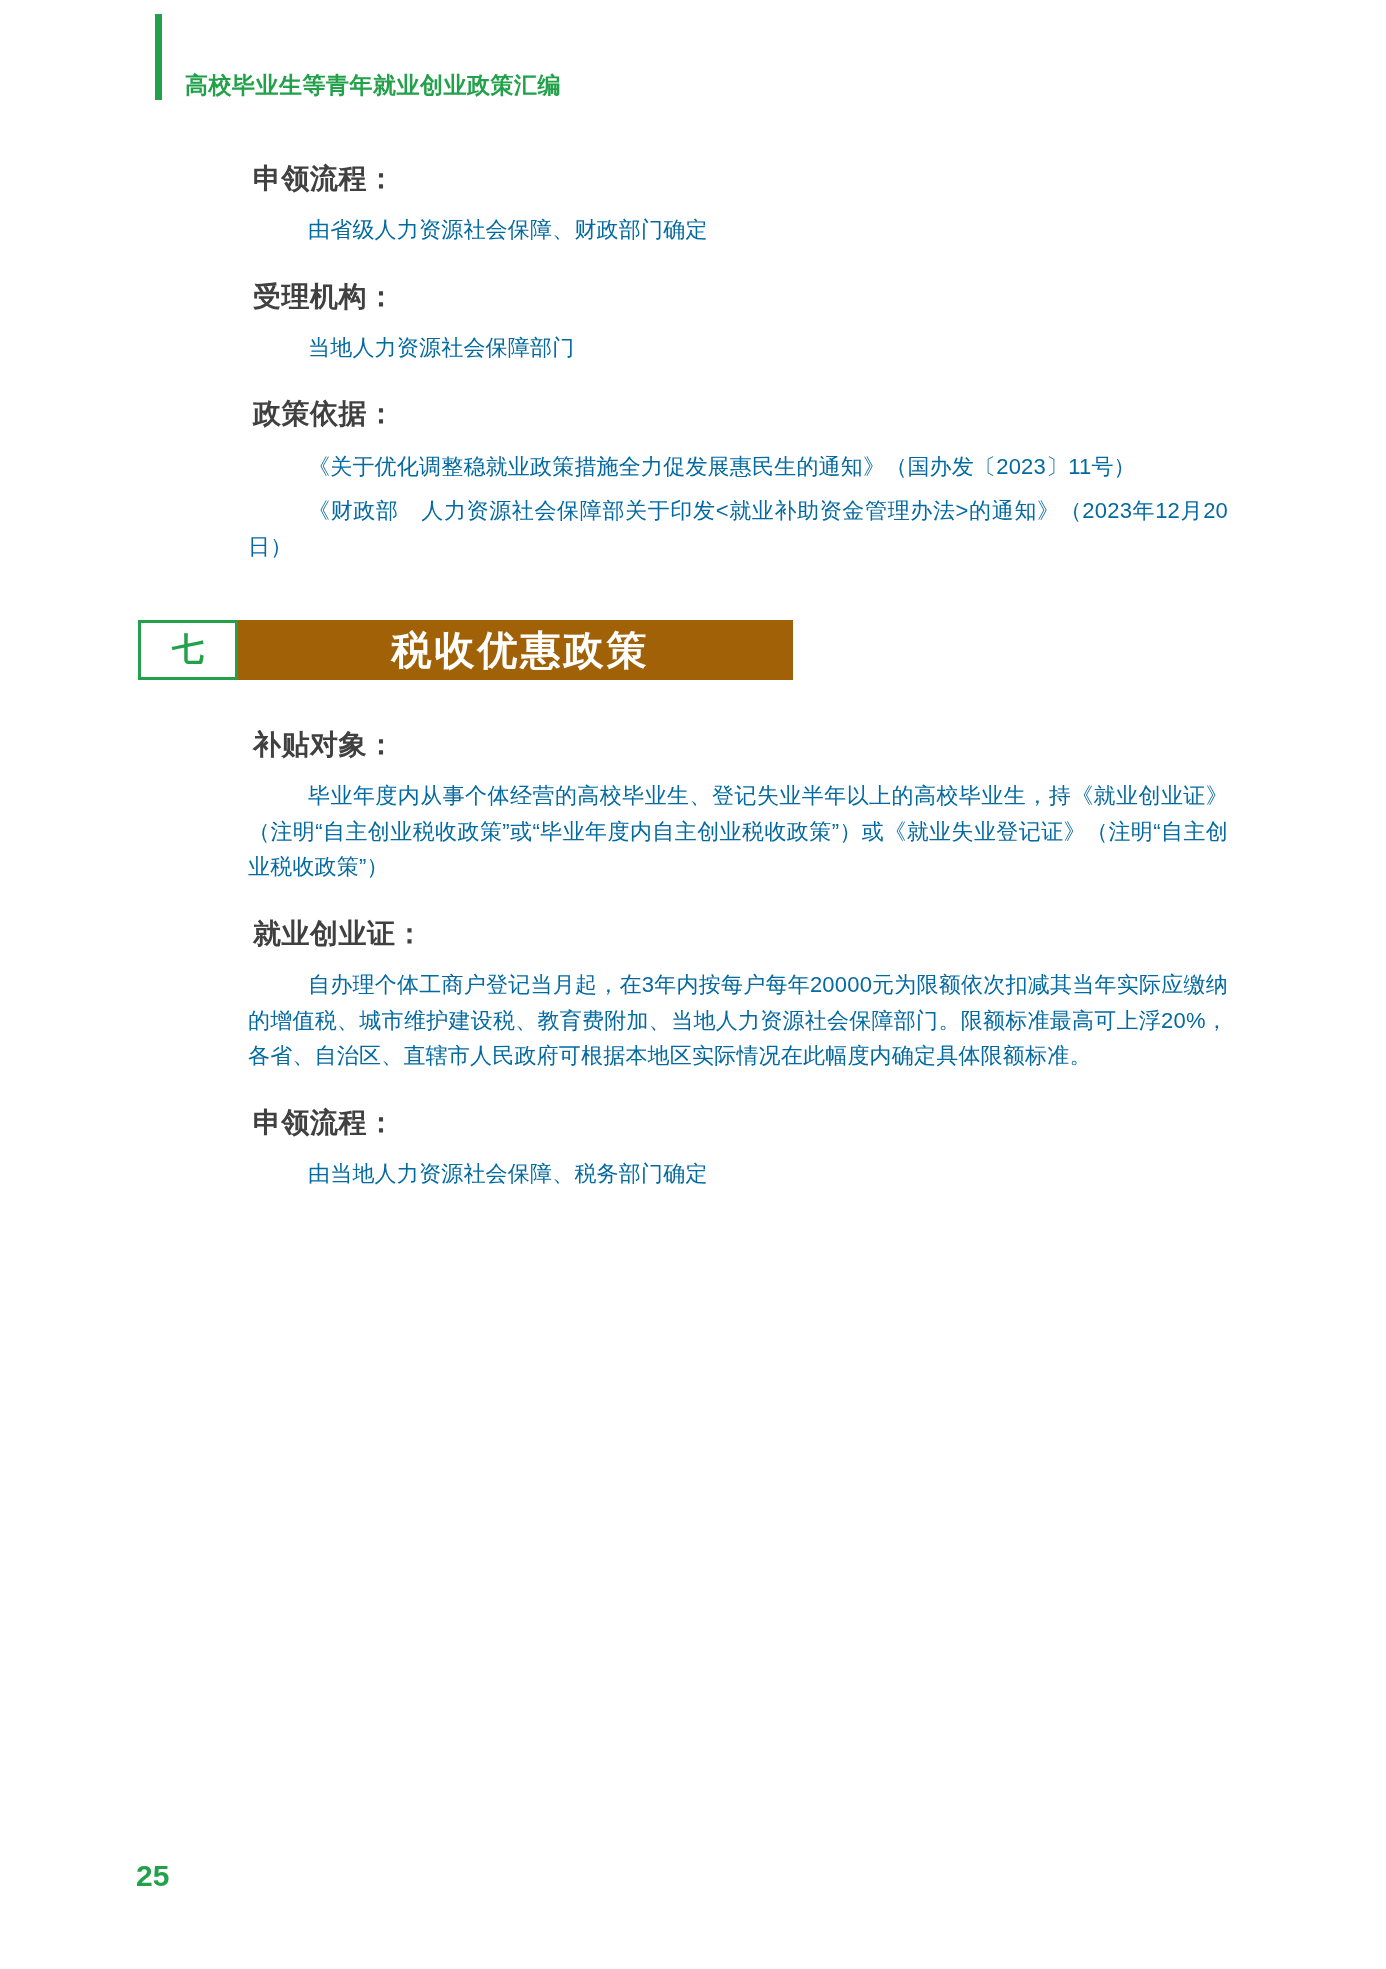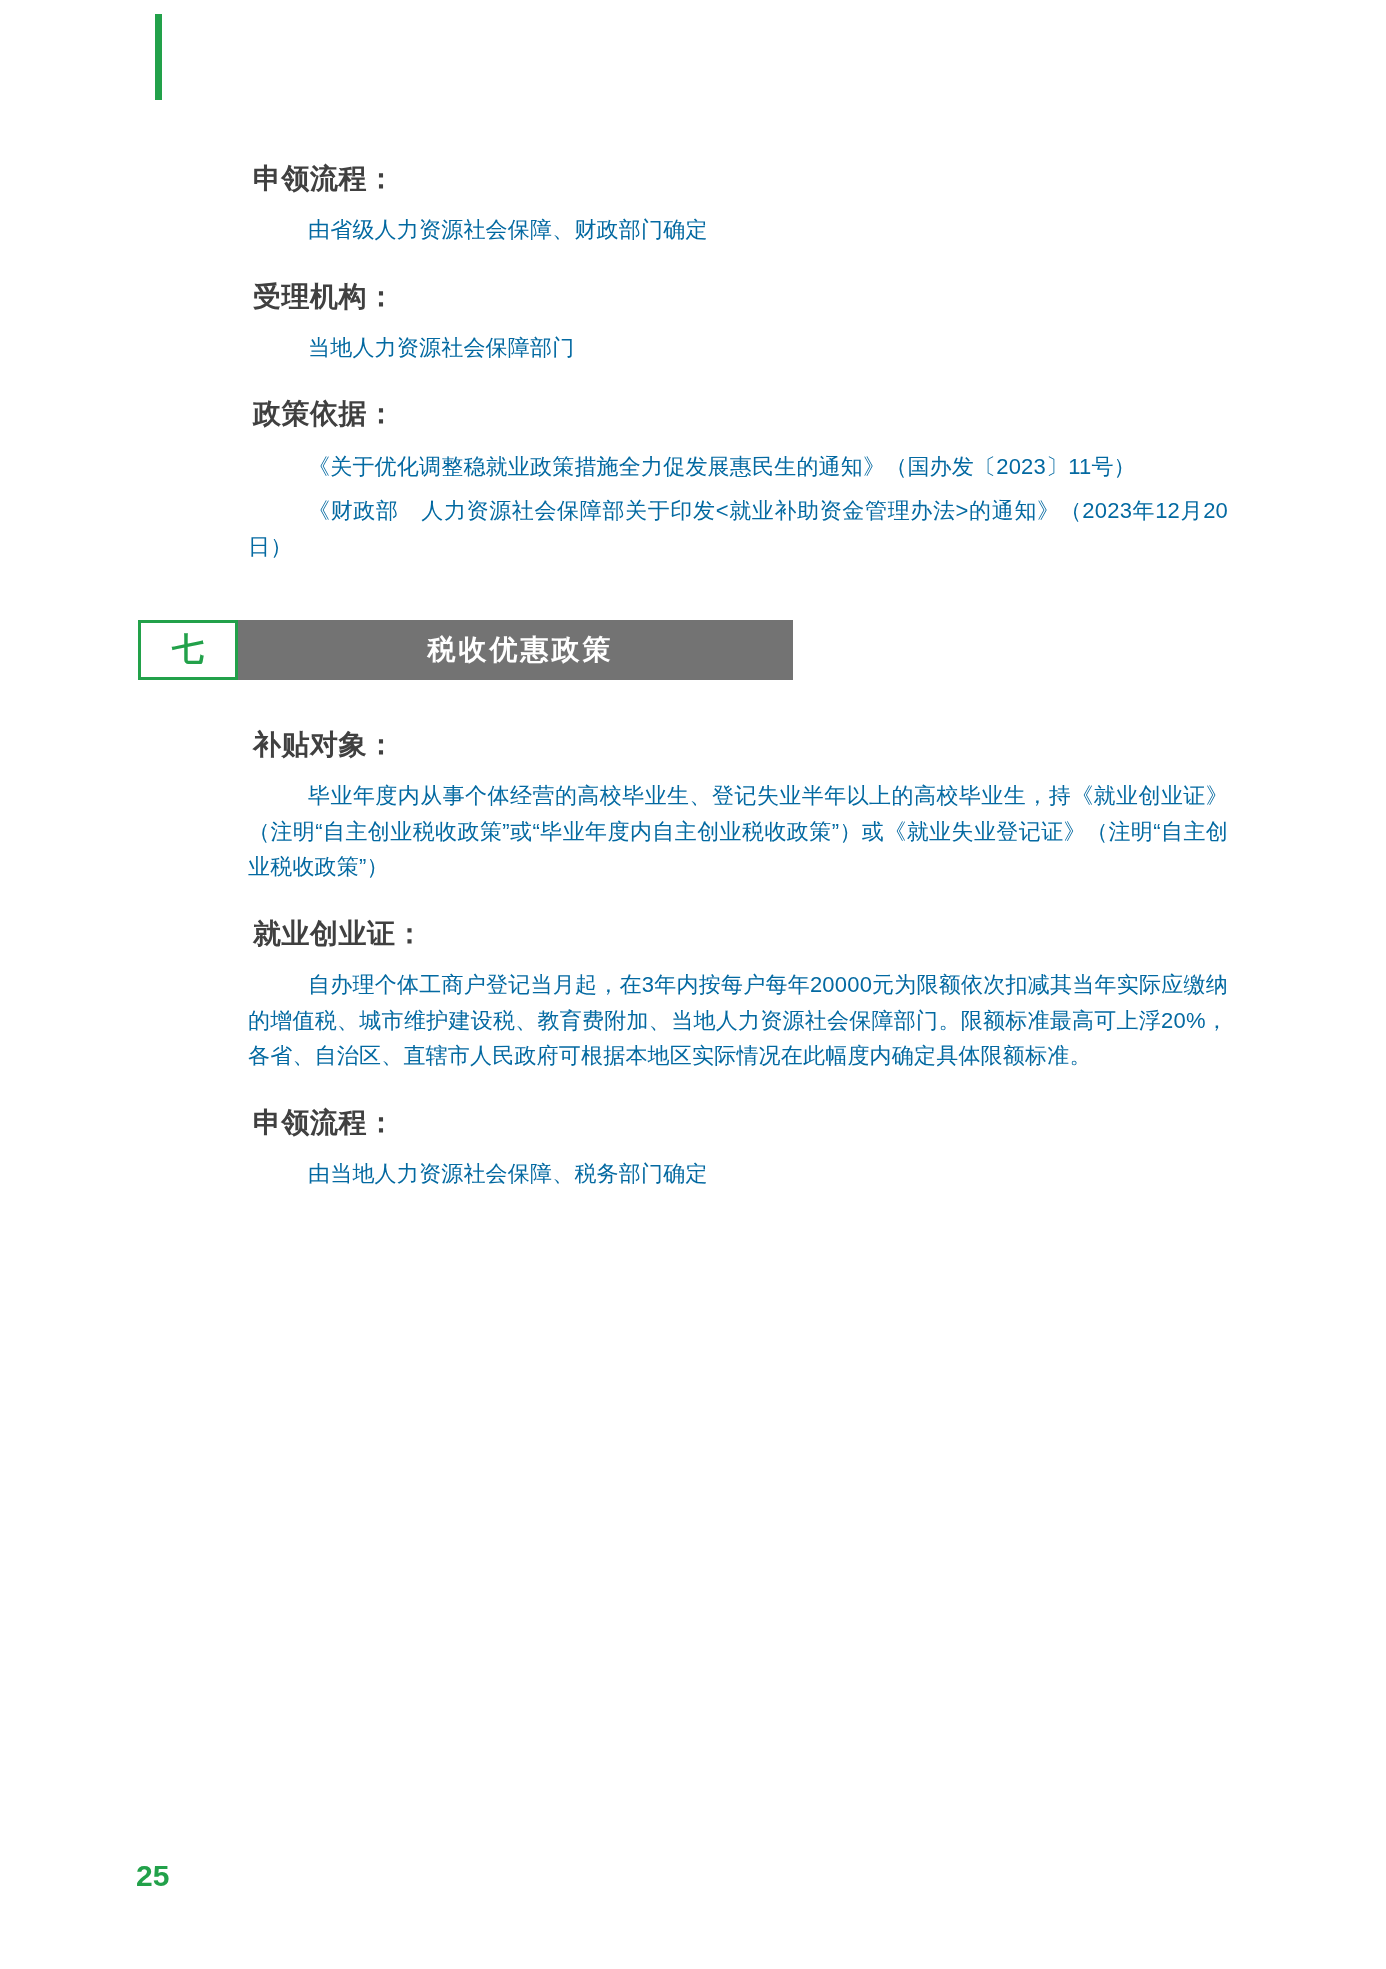--- a/index.html
+++ b/index.html
@@ -93,23 +93,23 @@
     display: flex;
     align-items: center;
     justify-content: center;
     font-size: 32px;
     font-weight: bold;
     color: #22a14a;
     background: #ffffff;
   }
   .chapter-title {
     flex: 1;
-    background: #737373;
+    background: #a16207;
     color: #ffffff;
-    font-size: 28px;
+    font-size: 40px;
     font-weight: bold;
     letter-spacing: 3px;
     display: flex;
     align-items: center;
     justify-content: center;
     padding-left: 10px;
     box-sizing: border-box;
   }
 
   
@@ -123,20 +123,21 @@
     margin-left: 6px;
   }
 </style>
 </head>
 <body>
 
 <div class="page">
 
   <div class="header">
     <div class="header-bar"></div>
+    <div class="header-text">高校毕业生等青年就业创业政策汇编</div>
   </div>
 
   <div class="content">
 
     <h2 class="sub-head">申领流程：</h2>
     <p class="para last">由省级人力资源社会保障、财政部门确定</p>
 
     <h2 class="sub-head">受理机构：</h2>
     <p class="para last">当地人力资源社会保障部门</p>
 

